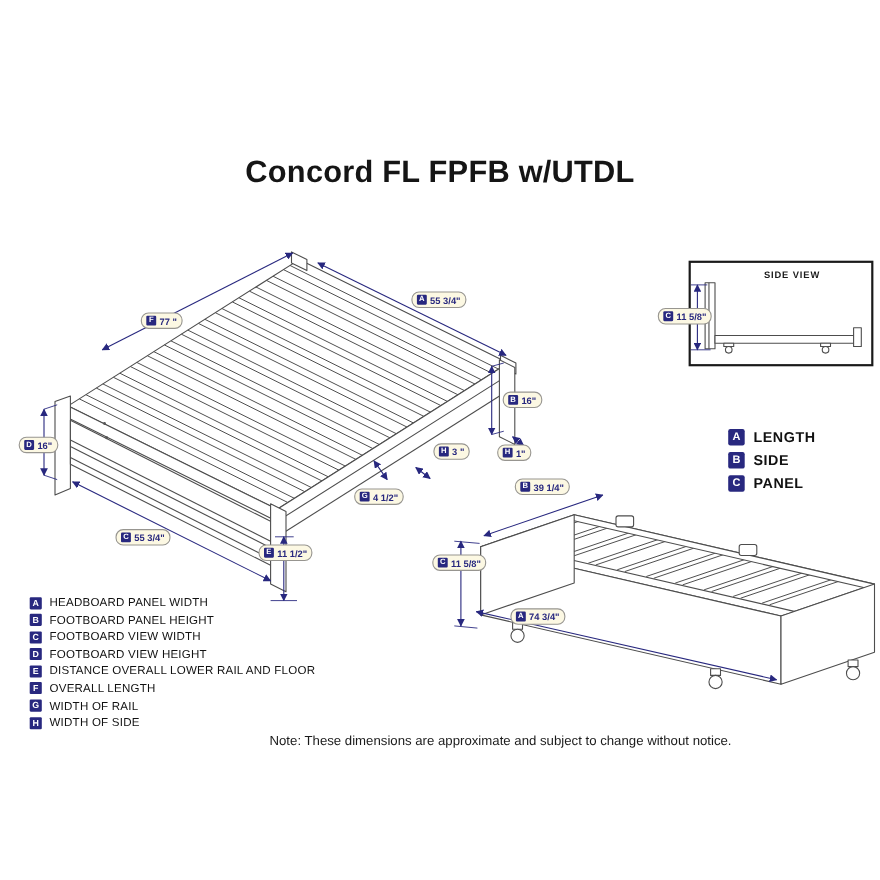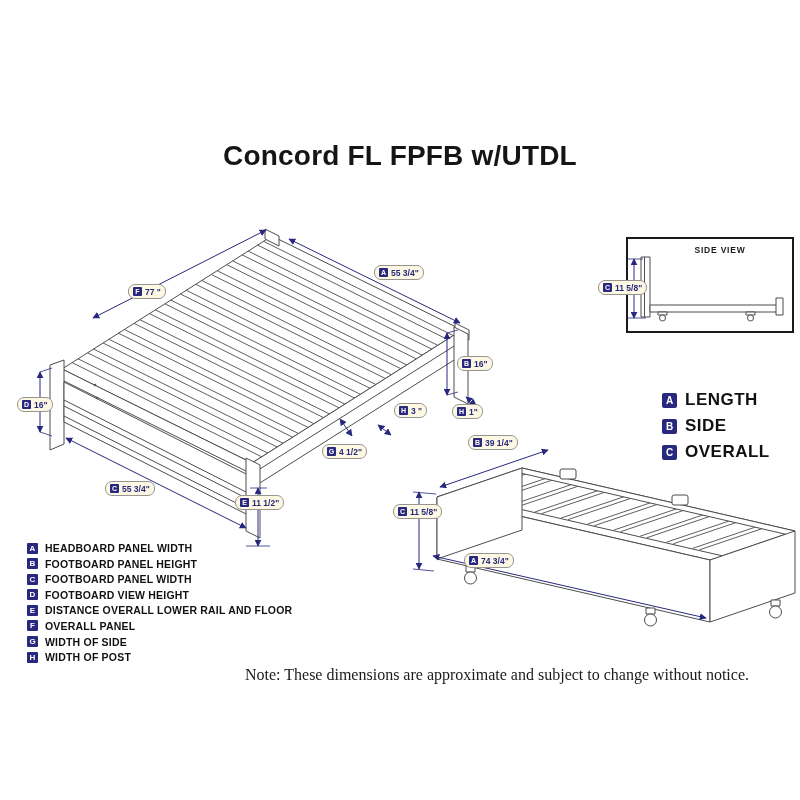--- a/index.html
+++ b/index.html
@@ -19,26 +19,26 @@
             font-size:8.5px;font-weight:bold;color:#1a1a1a;letter-spacing:.8px;padding-left:10px;}
   .pill{position:absolute;display:flex;align-items:center;gap:3px;
         background:var(--pillbg,#fcf8e3);border:1px solid #979590;border-radius:7px;
         padding:1px 4px;height:11px;}
   .pb{display:block;width:9px;height:9px;background:var(--accent,#28287f);color:#fff;
       font-size:7px;font-weight:bold;line-height:9px;text-align:center;border-radius:1px;}
   .pv{font-size:8.5px;font-weight:bold;color:var(--accent,#28287f);white-space:nowrap;}
   .axis-legend{position:absolute;left:662px;top:390px;}
   .axis-legend .row{display:flex;align-items:center;gap:8px;margin-bottom:6px;}
   .axis-legend .pb{width:15px;height:15px;font-size:10px;line-height:15px;border-radius:2px;}
-  .axis-legend .lbl{font-size:17px;font-weight:bold;color:#111;letter-spacing:.5px;}
+  .axis-legend .lbl{font-size:13px;font-weight:bold;color:#111;letter-spacing:.5px;}
   .parts-legend{position:absolute;left:27px;top:542px;}
   .parts-legend .row{display:flex;align-items:center;gap:7px;margin-bottom:3.6px;}
   .parts-legend .pb{width:11px;height:11px;font-size:8px;line-height:11px;border-radius:1px;}
-  .parts-legend .lbl{font-size:10.5px;font-weight:bold;color:#111;letter-spacing:.2px;}
-  .note{position:absolute;left:245px;top:666px;font-size:16px;color:#1b1b1b;font-family:Liberation Serif, serif;}
+  .parts-legend .lbl{font-size:10.5px;font-weight:normal;color:#111;letter-spacing:.2px;}
+  .note{position:absolute;left:245px;top:666px;font-size:12px;color:#1b1b1b;}
 </style>
 </head>
 <body>
 
 <div class="page">
 
   <div class="title">Concord FL FPFB w/UTDL</div>
 
   <svg class="art" width="800" height="800" viewBox="0 0 800 800">
     <defs>
@@ -244,54 +244,54 @@
     <div class="row">
       <span class="pb">A</span>
       <span class="lbl">LENGTH</span>
     </div>
     <div class="row">
       <span class="pb">B</span>
       <span class="lbl">SIDE</span>
     </div>
     <div class="row">
       <span class="pb">C</span>
-      <span class="lbl">OVERALL</span>
+      <span class="lbl">PANEL</span>
     </div>
   </div>
 
   <div class="parts-legend">
     <div class="row">
       <span class="pb">A</span>
       <span class="lbl">HEADBOARD PANEL WIDTH</span>
     </div>
     <div class="row">
       <span class="pb">B</span>
       <span class="lbl">FOOTBOARD PANEL HEIGHT</span>
     </div>
     <div class="row">
       <span class="pb">C</span>
-      <span class="lbl">FOOTBOARD PANEL WIDTH</span>
+      <span class="lbl">FOOTBOARD VIEW WIDTH</span>
     </div>
     <div class="row">
       <span class="pb">D</span>
       <span class="lbl">FOOTBOARD VIEW HEIGHT</span>
     </div>
     <div class="row">
       <span class="pb">E</span>
       <span class="lbl">DISTANCE OVERALL LOWER RAIL AND FLOOR</span>
     </div>
     <div class="row">
       <span class="pb">F</span>
-      <span class="lbl">OVERALL PANEL</span>
+      <span class="lbl">OVERALL LENGTH</span>
     </div>
     <div class="row">
       <span class="pb">G</span>
+      <span class="lbl">WIDTH OF RAIL</span>
+    </div>
+    <div class="row">
+      <span class="pb">H</span>
       <span class="lbl">WIDTH OF SIDE</span>
     </div>
-    <div class="row">
-      <span class="pb">H</span>
-      <span class="lbl">WIDTH OF POST</span>
-    </div>
   </div>
 
   <div class="note">Note:  These dimensions are approximate and subject to change without notice.</div>
 
 </div>
 
 </body></html>

